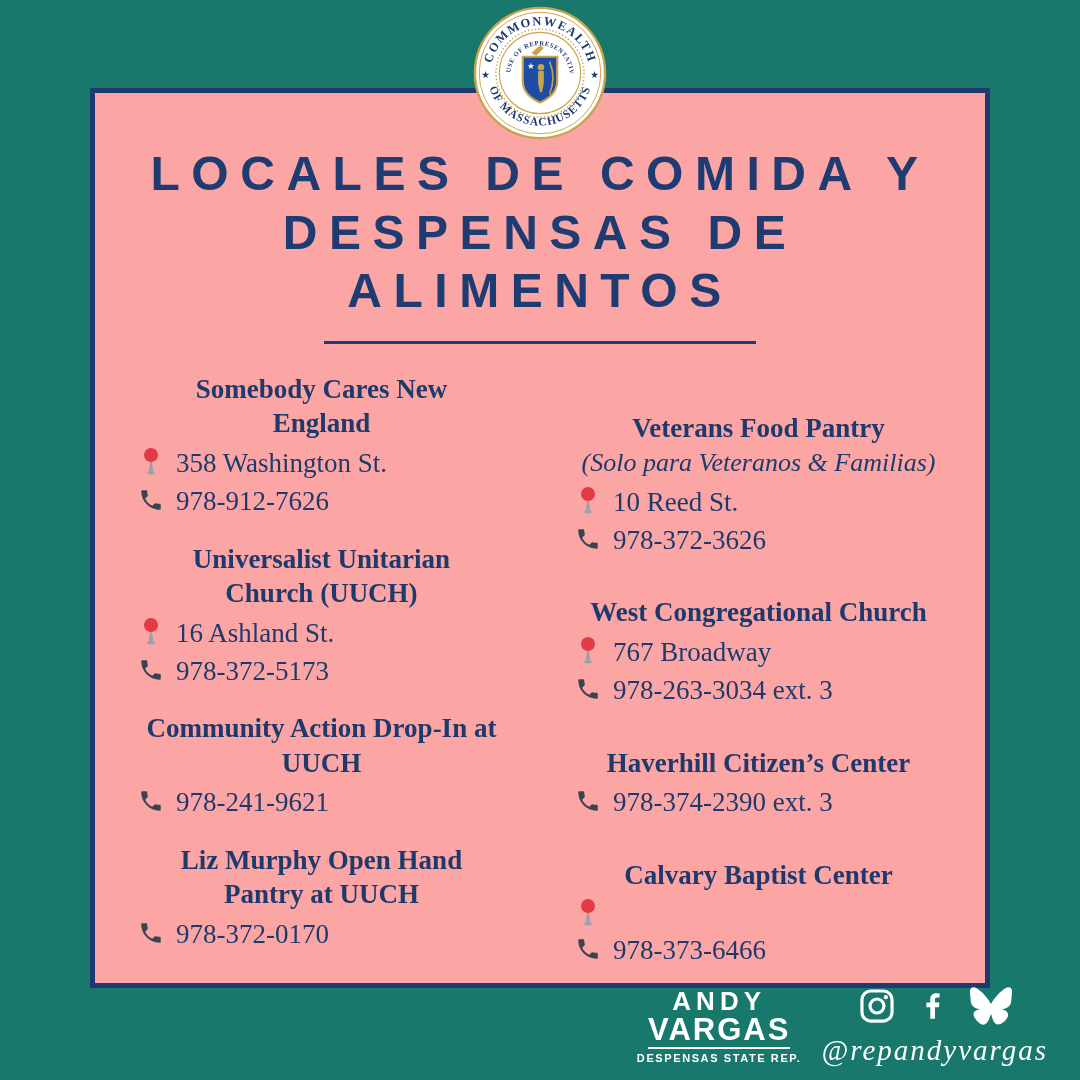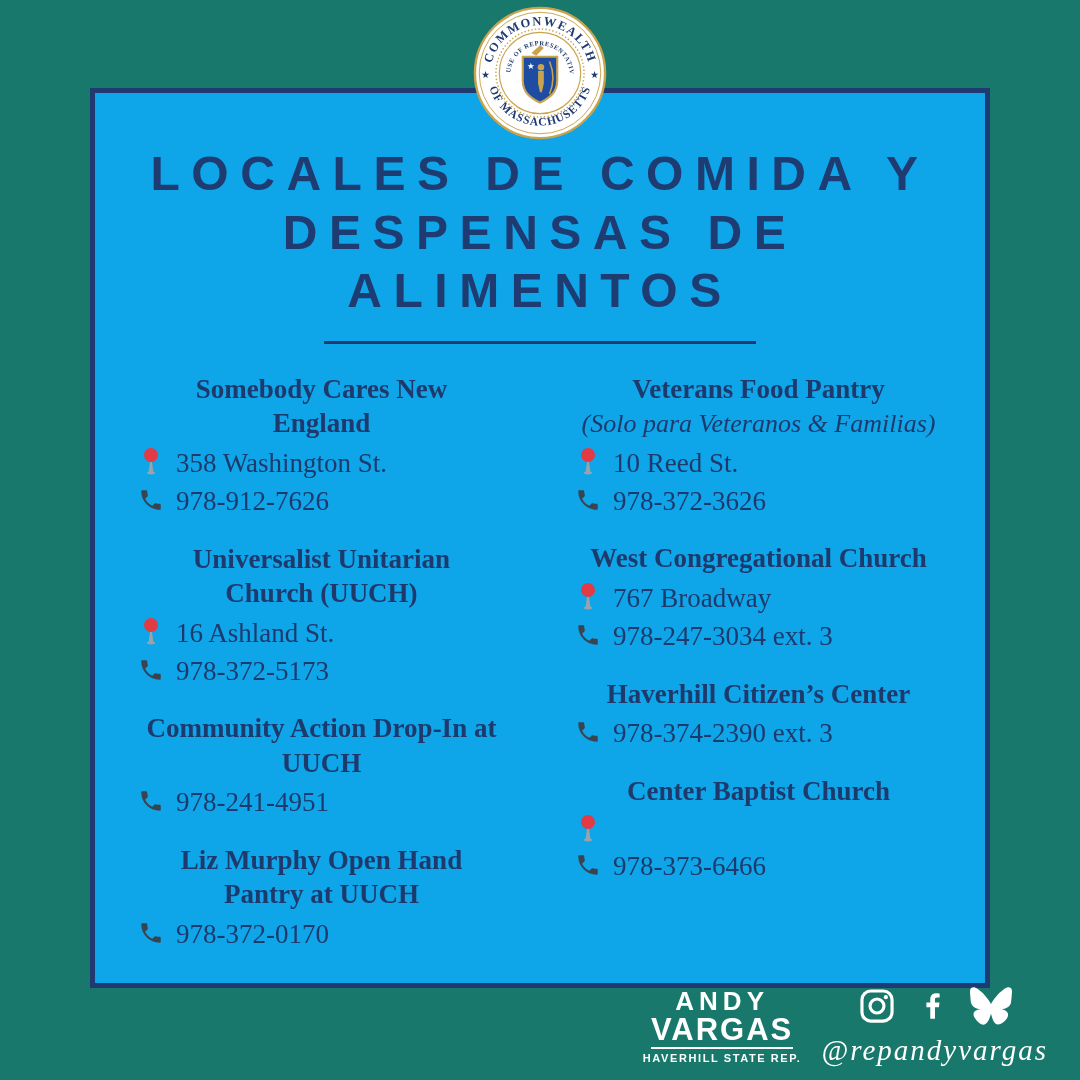--- a/index.html
+++ b/index.html
@@ -1,29 +1,29 @@
 <!DOCTYPE html>
 <html><head>
 <meta charset="utf-8">
 <style>
   html,body{margin:0;padding:0;}
   .canvas{position:relative;width:1080px;height:1080px;background:#17786B;overflow:hidden;
           font-family:"Liberation Serif",serif;}
-  .card{position:absolute;left:90px;top:88px;width:900px;height:900px;background:#0ea5e9;
+  .card{position:absolute;left:90px;top:88px;width:900px;height:900px;background:#fca5a5;
         border:5px solid #1F3A70;box-sizing:border-box;}
   .seal{position:absolute;top:6px;left:50%;transform:translateX(-50%);width:134px;height:134px;z-index:5;}
   .title{margin:52px 10px 0;text-align:center;font-family:"Liberation Sans",sans-serif;
          font-weight:bold;color:#1F3C72;font-size:48px;letter-spacing:0.24em;line-height:1.22;}
   .title span{display:block;white-space:nowrap;}
   .divider{width:432px;height:3px;background:#1F3A70;margin:20px auto 28px;}
   .columns{display:grid;grid-template-columns:1fr 1fr;column-gap:24px;padding:0 20px;}
   .entry{margin-bottom:24px;}
   .entry-name{font-weight:bold;font-size:27px;color:#1E3A6D;text-align:center;line-height:1.28;margin:0 auto;}
   .col-left .entry-name{max-width:350px;}
-  .col-right .entry-name{max-width:425px;}
+  .col-right .entry-name{max-width:425px;margin-top:39px;}
   .entry-sub{font-style:italic;font-size:26px;color:#1E3A6D;text-align:center;line-height:1.25;margin-top:2px;}
   .detail{display:flex;gap:12px;padding-left:22px;margin-top:6px;
           font-size:27px;color:#1E3A6D;line-height:1.2;}
   .detail .icon{width:27px;height:30px;flex:0 0 auto;display:flex;align-items:center;justify-content:center;}
   .footer{position:absolute;right:32px;bottom:13px;display:flex;align-items:center;gap:20px;color:#FFFFFF;}
   .logo{text-align:center;font-family:"Liberation Sans",sans-serif;line-height:1;}
   .logo-andy{font-size:26px;font-weight:bold;letter-spacing:5px;}
   .logo-vargas{font-size:31px;font-weight:bold;letter-spacing:2px;margin-top:0;border-bottom:2px solid #FFFFFF;
                padding-bottom:2px;display:inline-block;}
   .logo-sub{font-size:11px;letter-spacing:1.6px;margin-top:4px;font-weight:bold;}
@@ -125,21 +125,21 @@
         </div>
 
         <div class="entry">
           <div class="entry-name">Community Action Drop-In at UUCH</div>
           <div class="detail">
             <span class="icon">
               <svg viewBox="0 0 24 24" width="26" height="26">
                   <path fill="#3A4450" d="M6.62 10.79c1.44 2.83 3.76 5.14 6.59 6.59l2.2-2.2c.27-.27.67-.36 1.02-.24 1.12.37 2.33.57 3.57.57.55 0 1 .45 1 1V20c0 .55-.45 1-1 1-9.39 0-17-7.61-17-17 0-.55.45-1 1-1h3.5c.55 0 1 .45 1 1 0 1.25.2 2.45.57 3.57.11.35.03.74-.24 1.02l-2.21 2.2z"></path>
                 </svg>
             </span>
-            <span>978-241-4951</span>
+            <span>978-241-9621</span>
           </div>
         </div>
 
         <div class="entry">
           <div class="entry-name">Liz Murphy Open Hand Pantry at UUCH</div>
           <div class="detail">
             <span class="icon">
               <svg viewBox="0 0 24 24" width="26" height="26">
                   <path fill="#3A4450" d="M6.62 10.79c1.44 2.83 3.76 5.14 6.59 6.59l2.2-2.2c.27-.27.67-.36 1.02-.24 1.12.37 2.33.57 3.57.57.55 0 1 .45 1 1V20c0 .55-.45 1-1 1-9.39 0-17-7.61-17-17 0-.55.45-1 1-1h3.5c.55 0 1 .45 1 1 0 1.25.2 2.45.57 3.57.11.35.03.74-.24 1.02l-2.21 2.2z"></path>
                 </svg>
@@ -186,38 +186,38 @@
                 </svg>
             </span>
             <span>767 Broadway</span>
           </div>
           <div class="detail">
             <span class="icon">
               <svg viewBox="0 0 24 24" width="26" height="26">
                   <path fill="#3A4450" d="M6.62 10.79c1.44 2.83 3.76 5.14 6.59 6.59l2.2-2.2c.27-.27.67-.36 1.02-.24 1.12.37 2.33.57 3.57.57.55 0 1 .45 1 1V20c0 .55-.45 1-1 1-9.39 0-17-7.61-17-17 0-.55.45-1 1-1h3.5c.55 0 1 .45 1 1 0 1.25.2 2.45.57 3.57.11.35.03.74-.24 1.02l-2.21 2.2z"></path>
                 </svg>
             </span>
-            <span>978-247-3034 ext. 3</span>
+            <span>978-263-3034 ext. 3</span>
           </div>
         </div>
 
         <div class="entry">
           <div class="entry-name">Haverhill Citizen’s Center</div>
           <div class="detail">
             <span class="icon">
               <svg viewBox="0 0 24 24" width="26" height="26">
                   <path fill="#3A4450" d="M6.62 10.79c1.44 2.83 3.76 5.14 6.59 6.59l2.2-2.2c.27-.27.67-.36 1.02-.24 1.12.37 2.33.57 3.57.57.55 0 1 .45 1 1V20c0 .55-.45 1-1 1-9.39 0-17-7.61-17-17 0-.55.45-1 1-1h3.5c.55 0 1 .45 1 1 0 1.25.2 2.45.57 3.57.11.35.03.74-.24 1.02l-2.21 2.2z"></path>
                 </svg>
             </span>
             <span>978-374-2390 ext. 3</span>
           </div>
         </div>
 
         <div class="entry">
-          <div class="entry-name">Center Baptist Church</div>
+          <div class="entry-name">Calvary Baptist Center</div>
           <div class="detail">
             <span class="icon">
               <svg viewBox="0 0 24 30" width="24" height="30">
                   <circle cx="12" cy="8" r="7" fill="#E23B45"></circle>
                   <path d="M11 15 L9.6 25 h4.8 L13 15 Z" fill="#9AA2AA"></path>
                   <ellipse cx="12" cy="26" rx="4" ry="1.4" fill="#9AA2AA"></ellipse>
                 </svg>
             </span>
           </div>
           <div class="detail">
@@ -231,21 +231,21 @@
         </div>
 
       </div>
     </div>
   </div>
 
   <div class="footer">
     <div class="logo">
       <div class="logo-andy">ANDY</div>
       <div><span class="logo-vargas">VARGAS</span></div>
-      <div class="logo-sub">HAVERHILL STATE REP.</div>
+      <div class="logo-sub">DESPENSAS STATE REP.</div>
     </div>
     <div class="social">
       <div class="social-icons">
         <span>
           <svg viewBox="0 0 24 24" width="38" height="38" fill="none" stroke="#FFFFFF" stroke-width="2">
             <rect x="2.5" y="2.5" width="19" height="19" rx="5.5"></rect>
             <circle cx="12" cy="12" r="4.4"></circle>
             <circle cx="17.6" cy="6.4" r="1.3" fill="#FFFFFF" stroke="none"></circle>
           </svg>
         </span>

